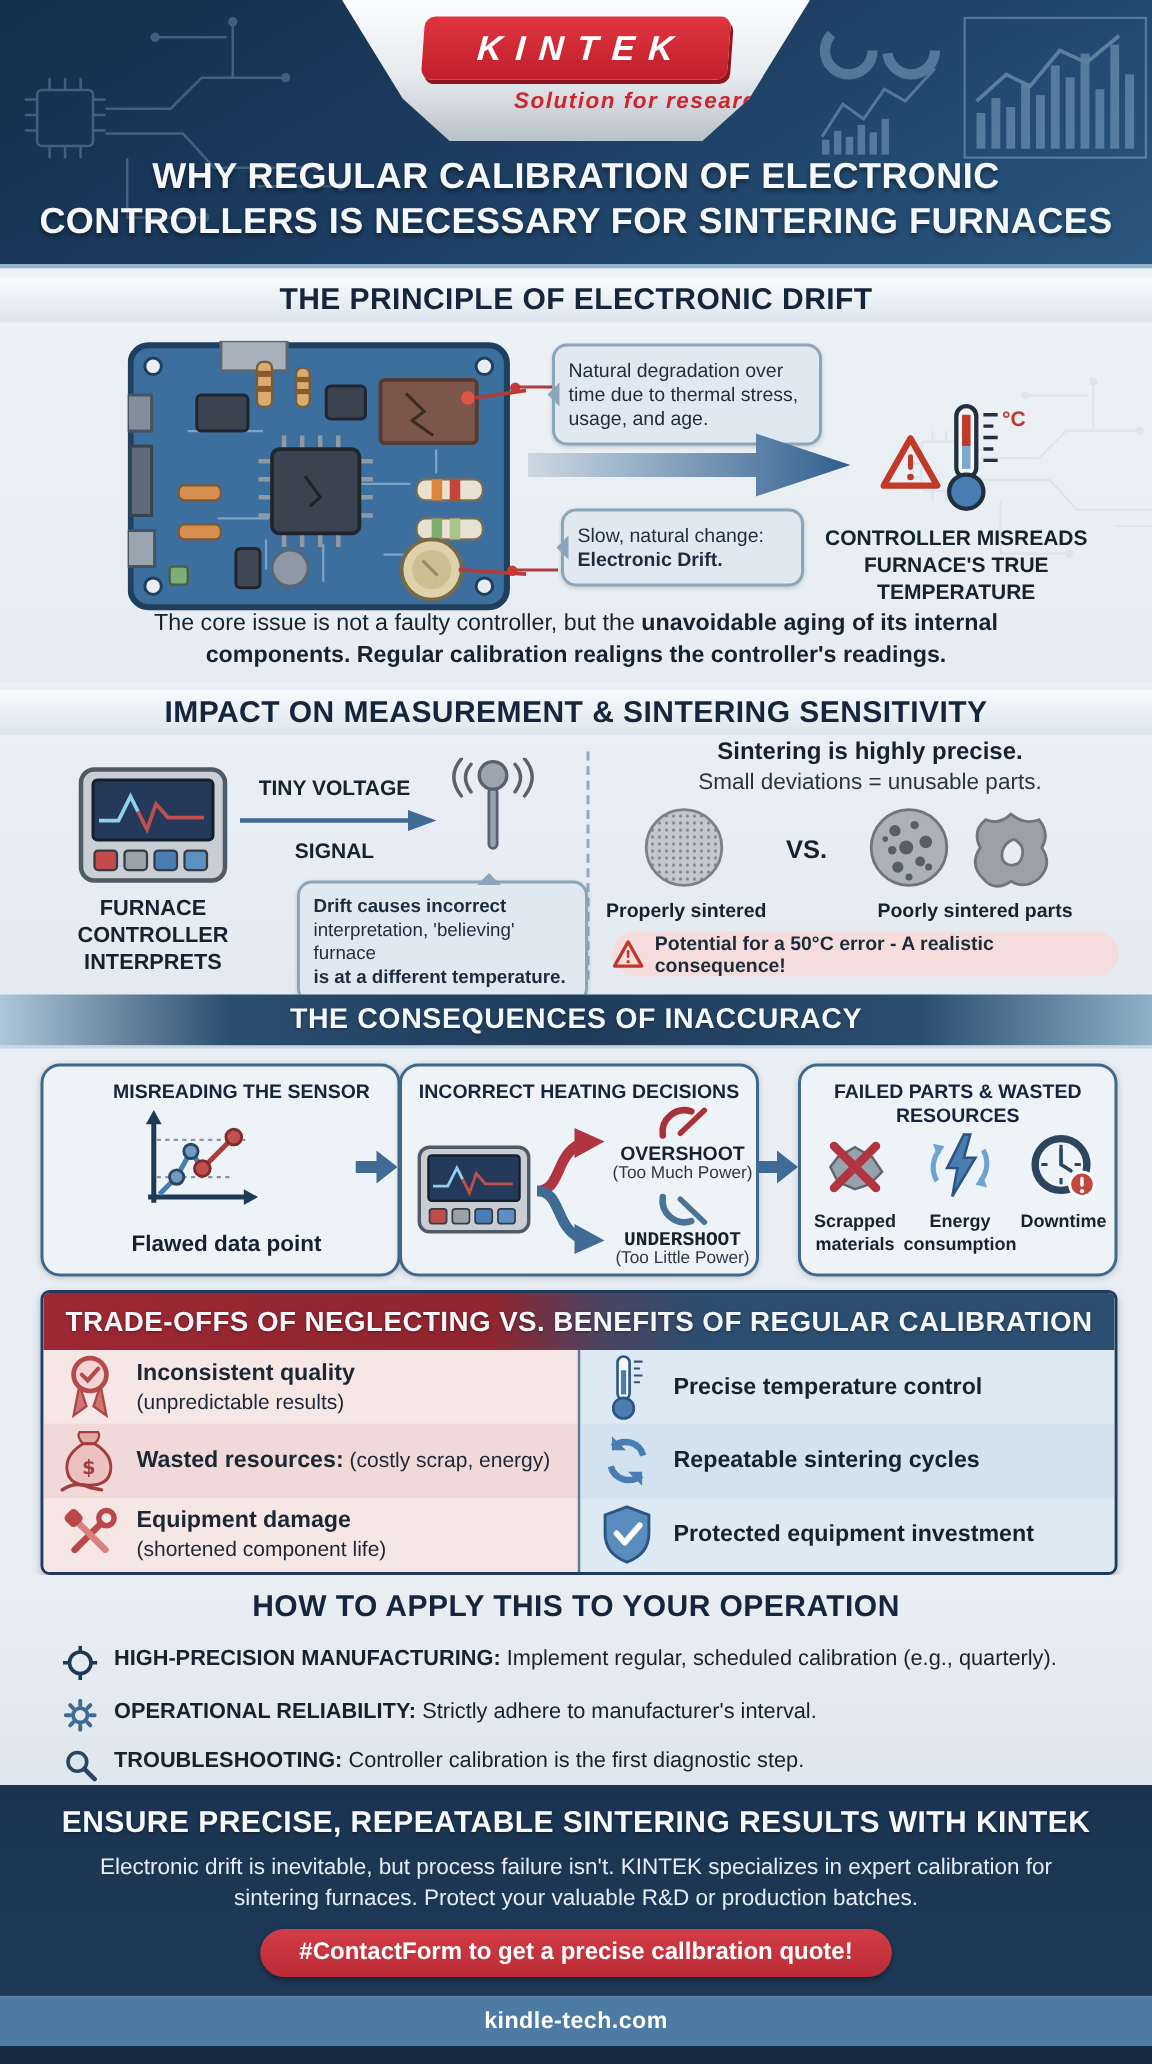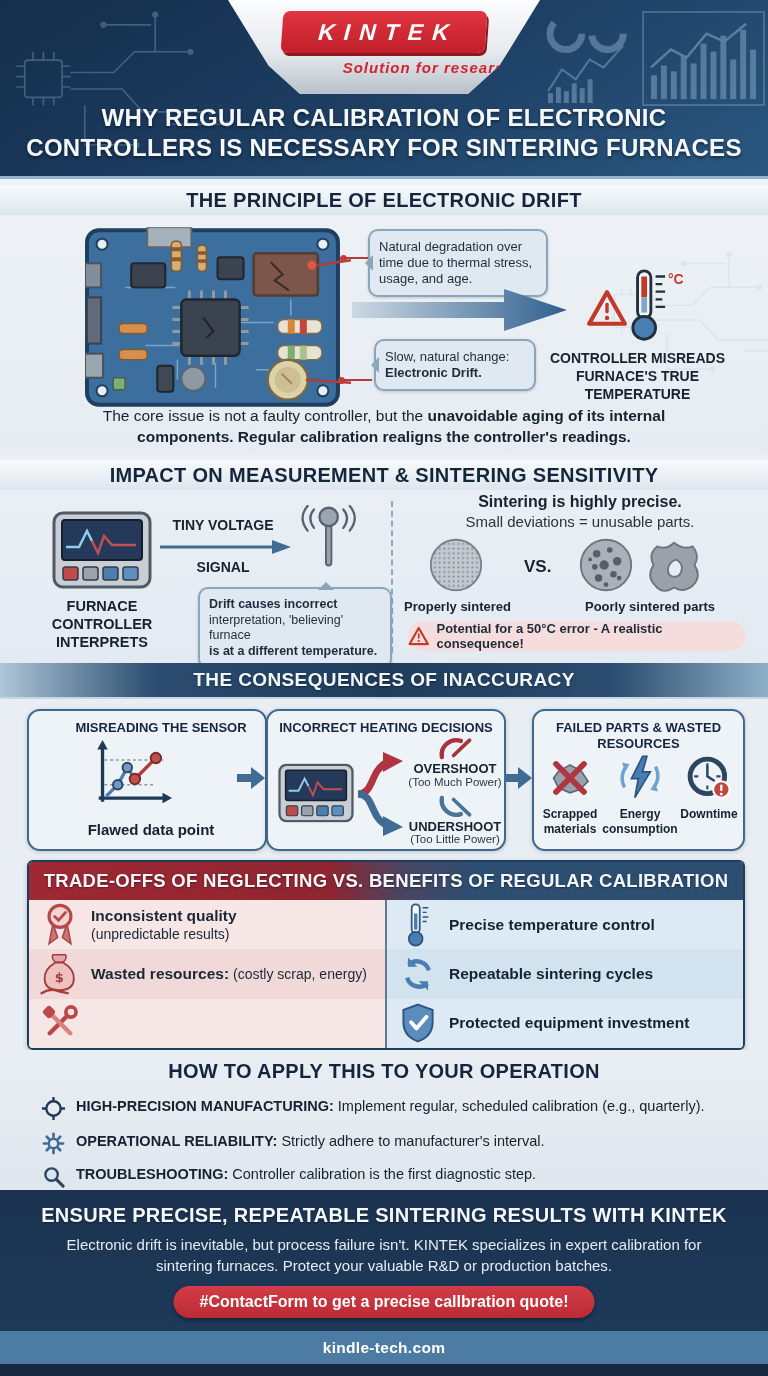--- a/index.html
+++ b/index.html
@@ -426,21 +426,21 @@
         <path d="M27 69 L47 80 L27 89 Z" fill="#3f6b94"></path>
       </svg>
       <svg style="position:absolute;left:168px;top:24px;" width="38" height="25" viewBox="0 0 52 34">
           <use href="#sym-gauge-over"></use>
         </svg>
       <div class="abs b ctr" style="left:140px;top:50px;width:94px;font-size:13px;color:#15222f;">OVERSHOOT</div>
       <div class="abs ctr" style="left:136px;top:65px;width:102px;font-size:11.5px;color:#2a3845;">(Too Much Power)</div>
       <svg style="position:absolute;left:168px;top:84px;" width="38" height="25" viewBox="0 0 52 34">
           <use href="#sym-gauge-under"></use>
         </svg>
-      <div class="abs b ctr" style="left:140px;top:108px;width:94px;font-size:13px;color:#15222f;">UNDERSHOOT</div>
+      <div class="abs b ctr" style="left:140px;top:108px;width:94px;font-size:13px;color:#15222f;font-family:Liberation Mono, monospace;">UNDERSHOOT</div>
       <div class="abs ctr" style="left:136px;top:122px;width:102px;font-size:11.5px;color:#2a3845;">(Too Little Power)</div>
     </div>
 
     <svg class="abs" style="left:504px;top:104px;" width="28" height="22" viewBox="0 0 28 22">
       <path d="M0 7 H14 V0 L28 11 L14 22 V15 H0 Z" fill="#3f6b94"></path>
     </svg>
 
     <div class="cbox" style="left:532px;top:46px;width:209px;height:138px;">
       <div class="cbox-title" style="margin:9px 20px 0;">FAILED PARTS &amp; WASTED RESOURCES</div>
       <svg style="position:absolute;left:13px;top:44px;" width="46" height="46" viewBox="0 0 56 56">
@@ -487,20 +487,24 @@
               <span class="b" style="font-size:15.5px;">Wasted resources:</span>
               <span>(costly scrap, energy)</span>
             </span>
           </div>
           <div class="trow" style="flex:1;background:#f7e6e6;">
             <span class="ticon">
                 <svg width="38" height="38" viewBox="0 0 52 52">
                   <use href="#sym-tools"></use>
                 </svg>
               </span>
+            <span style="font-size:14px;color:#1b2734;line-height:18px;padding-right:8px;">
+              <span class="b" style="font-size:15.5px;display:block;">Equipment damage</span>
+              <span>(shortened component life)</span>
+            </span>
           </div>
         </div>
 
         <div style="width:50%;display:flex;flex-direction:column;">
           <div class="trow" style="flex:1;background:#dde9f3;">
             <span class="ticon">
                 <svg width="34" height="46" viewBox="0 0 46 80">
                   <use href="#sym-thermo-b"></use>
                 </svg>
               </span>

